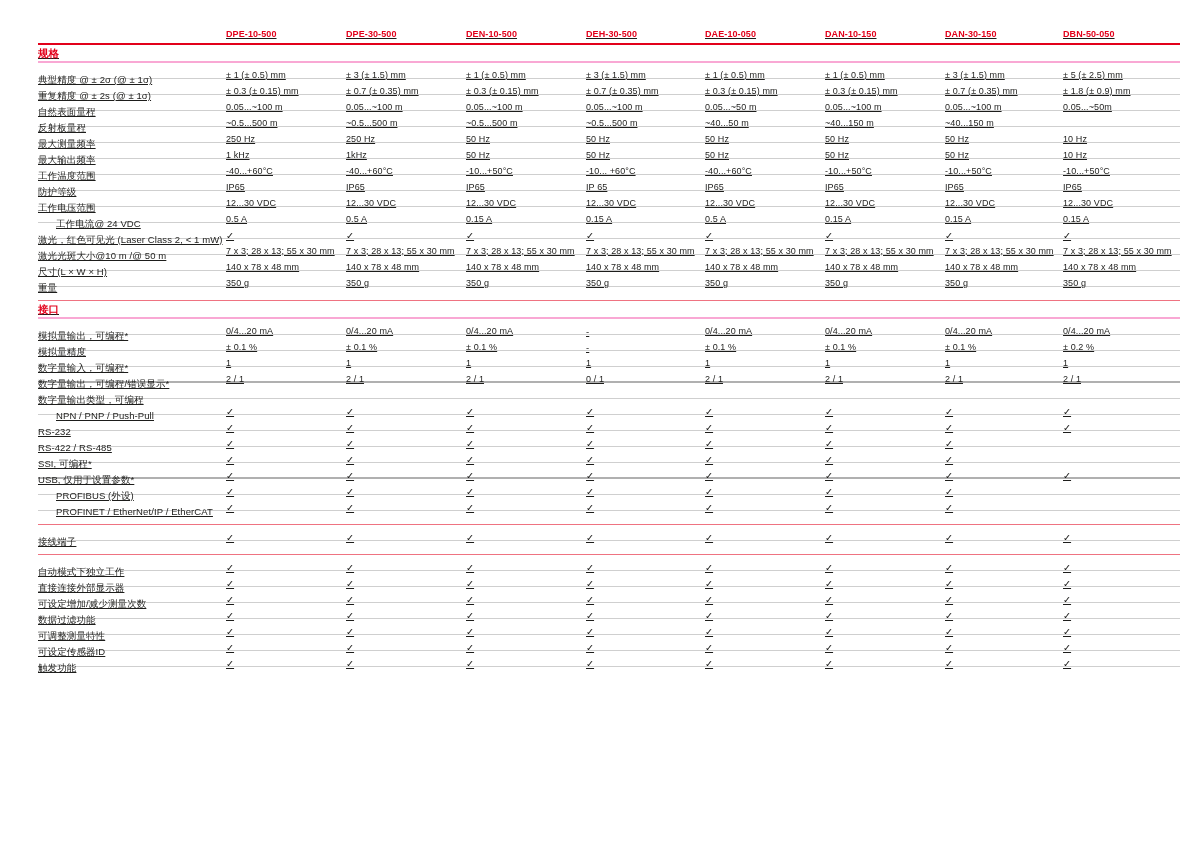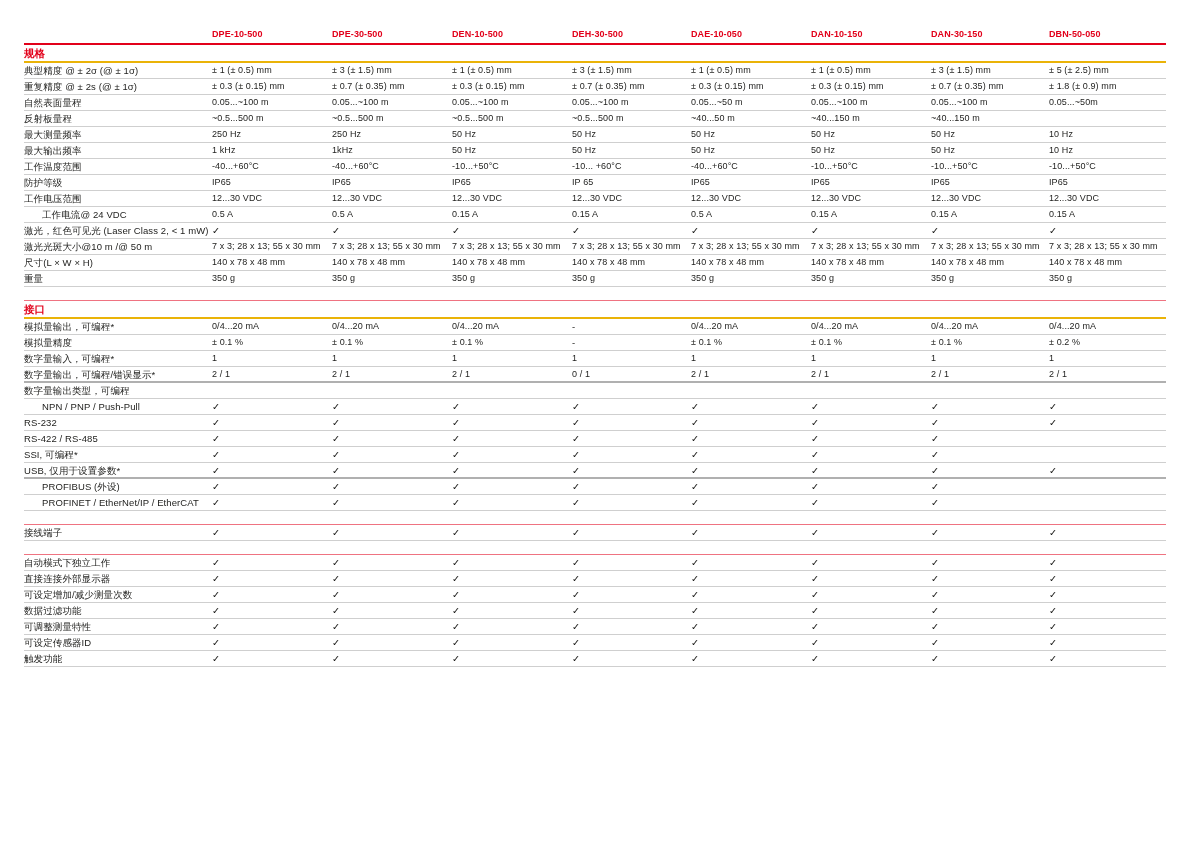--- a/index.html
+++ b/index.html
@@ -2,21 +2,21 @@
 <html><head>
 <meta charset="utf-8">
 <style>
   html,body{margin:0;padding:0;}
   body{
     width:1201px;height:849px;background:#ffffff;overflow:hidden;
     font-family:"Liberation Sans","DejaVu Sans",sans-serif;
     color:#1d1d1b;
     -webkit-font-smoothing:antialiased;
   }
-  .sheet{position:absolute;left:24px;top:0;width:1142px;}
+  .sheet{position:absolute;left:38px;top:0;width:1142px;text-decoration:underline;}
   .grid{
     display:grid;
     grid-template-columns:188px 120px 120px 120px 119px 120px 120px 118px 117px;
     align-items:center;
   }
   
   .header-row{
     margin-top:26px;height:16px;align-items:end;
     border-bottom:2px solid #e2001a;padding-bottom:1px;
   }
@@ -25,31 +25,31 @@
     white-space:nowrap;overflow:visible;
   }
   
   .order-row{height:13px;border-bottom:1.5px solid #e2001a;}
   .order-label{color:#e2001a;font-weight:bold;font-size:9.5px;}
   .order-val{color:#e2001a;font-size:9px;letter-spacing:.2px;}
   
   .section{margin-top:0;}
   .section.spaced{margin-top:13px;border-top:1px solid rgba(226,0,26,.55);}
   .section-title{
-    height:16px;line-height:17px;border-bottom:2px solid #eab308;
+    height:16px;line-height:17px;border-bottom:2px solid #f9a8d4;
     color:#e2001a;font-weight:bold;font-size:10.5px;
   }
   
   .row{height:15px;border-bottom:1px solid #cfcfcf;}
   .row.dark{border-bottom:2px solid #b0b0b0;height:14px;}
   .cell{
     font-size:9px;line-height:15px;white-space:nowrap;overflow:visible;
     letter-spacing:.1px;
   }
-  .row-label{font-size:9.5px;color:#1d1d1b;}
+  .row-label{font-size:9.5px;color:#1d1d1b;margin-top:9px;}
   .row-label.indent{padding-left:18px;}
   .check{font-size:9.5px;}
   .dash{font-size:9.5px;}
 </style>
 </head>
 <body>
 
 <div class="sheet" id="sheet">
     <div class="grid header-row">
       <div class="cell"></div>

